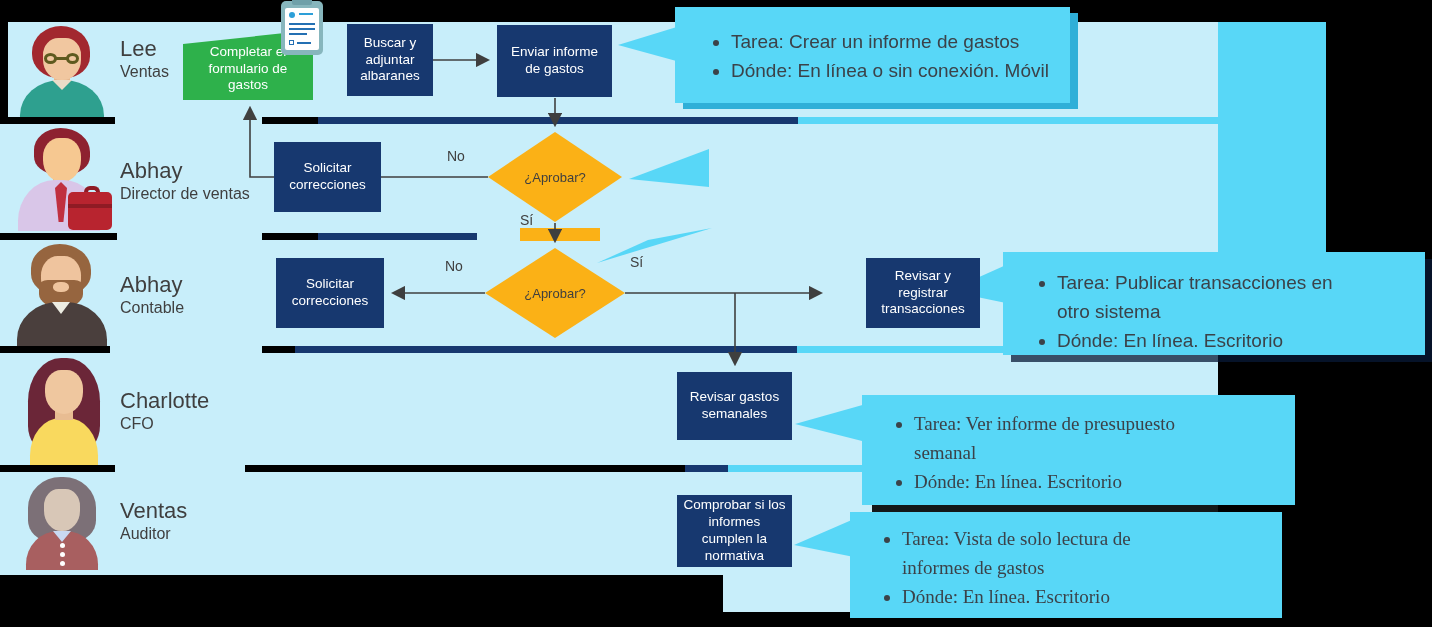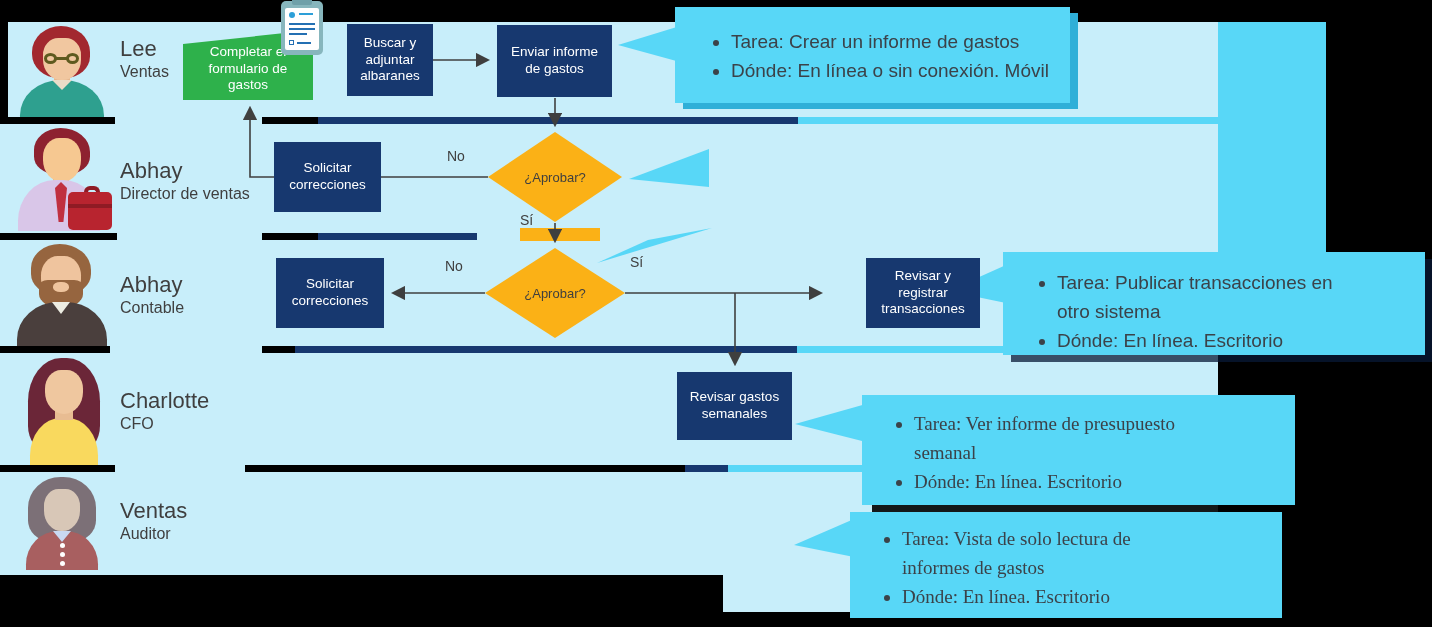--- a/index.html
+++ b/index.html
@@ -203,20 +203,21 @@
 
   <div class="greenbox" style="left:183px;top:30px;width:130px;height:70px;">Completar el formulario de gastos</div>
   <div class="navybox" style="left:347px;top:24px;width:86px;height:72px;">Buscar y adjuntar albaranes</div>
   <div class="navybox" style="left:497px;top:25px;width:115px;height:72px;">Enviar informe de gastos</div>
   <div class="navybox" style="left:274px;top:142px;width:107px;height:70px;">Solicitar correcciones</div>
   <div class="diamond" style="left:488px;top:132px;width:134px;height:90px;">¿Aprobar?</div>
   <div class="navybox" style="left:276px;top:258px;width:108px;height:70px;">Solicitar correcciones</div>
   <div class="diamond" style="left:485px;top:248px;width:140px;height:90px;">¿Aprobar?</div>
   <div class="navybox" style="left:830px;top:258px;width:114px;height:70px;margin-left:36px;">Revisar y registrar transacciones</div>
   <div class="navybox" style="left:677px;top:372px;width:115px;height:68px;">Revisar gastos semanales</div>
+  <div class="navybox" style="left:677px;top:495px;width:115px;height:72px;">Comprobar si los informes cumplen la normativa</div>
 
   <div class="clipboard">
     <div class="clip-tab"></div>
     <div class="clip-paper">
       <div class="cp-dot"></div>
         <div class="cp-d1"></div>
       <div class="cp-l1"></div>
         <div class="cp-l2"></div>
         <div class="cp-l3"></div>
       <div class="cp-sq"></div>

